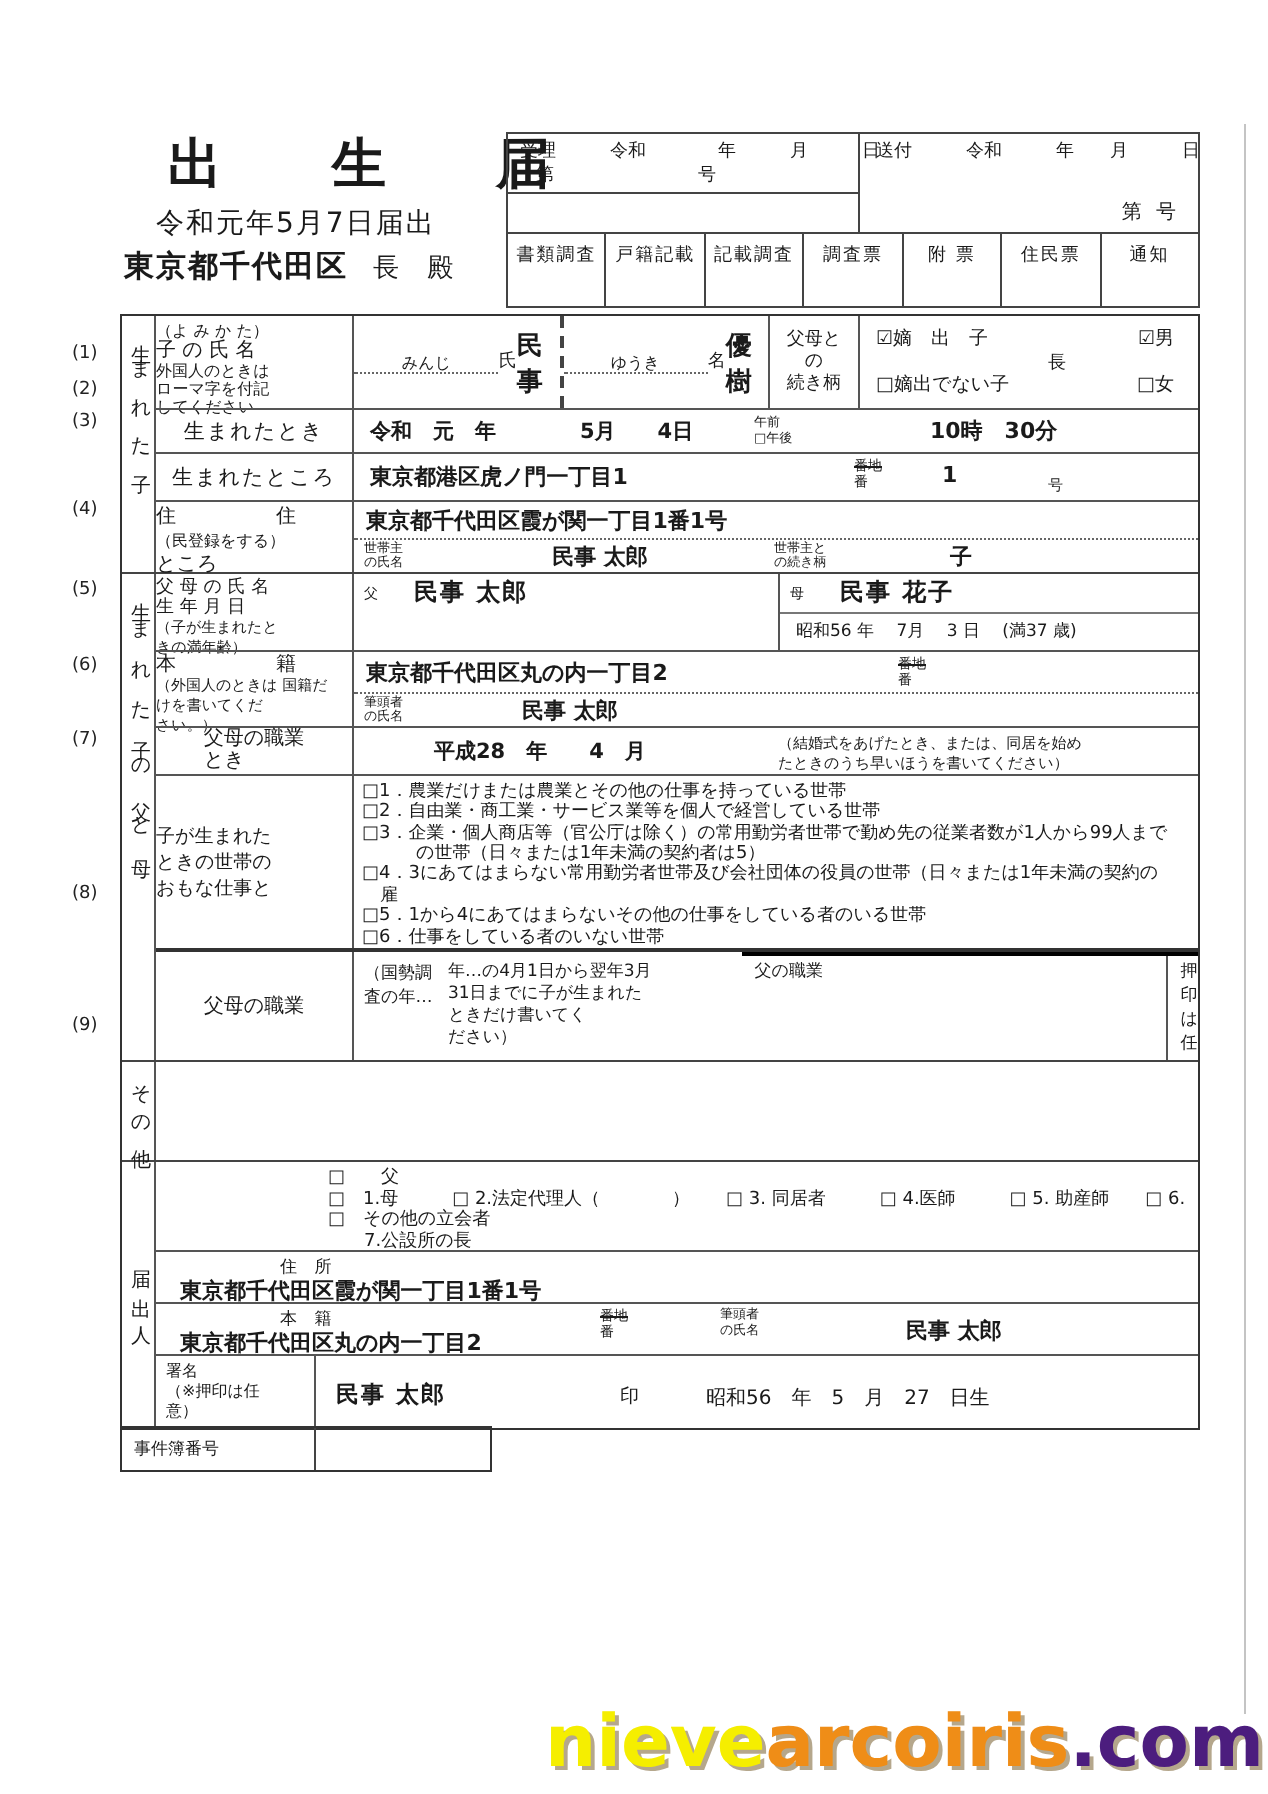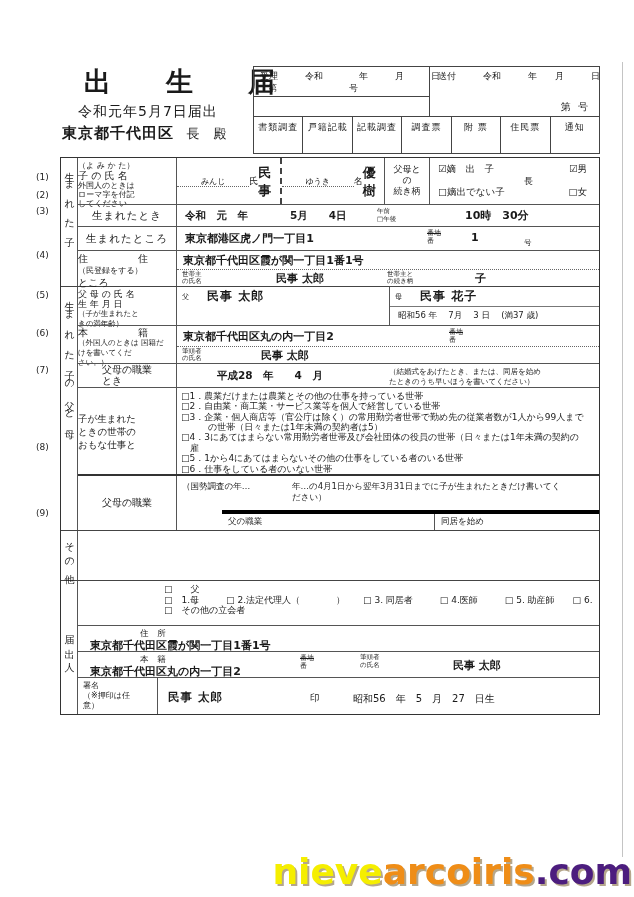--- a/index.html
+++ b/index.html
@@ -115,25 +115,25 @@
   .ch-val{font-size:10.5px;font-weight:600;padding:5px 0 0 40px;width:212px;box-sizing:border-box;}
   .ch-note{font-size:7.5px;line-height:9.5px;padding-top:3px;}
 
   .r-wk{height:88px;}
   .lab-wk{font-size:9.5px;line-height:13px;display:flex;flex-direction:column;justify-content:center;padding-top:0;}
   .wk-list{flex:1;padding:3px 0 0 4px;font-size:9px;line-height:10.4px;box-sizing:border-box;min-width:0;}
   .wk-item{white-space:pre;overflow:hidden;}
 
   .r-oc{height:56px;border-top:2px solid #333 !important;}
   .lab-oc{font-size:10px;display:flex;align-items:center;justify-content:center;padding-top:0;}
-  .oc-body{flex:1;display:flex;flex-direction:column;min-width:0;}
+  .oc-body{flex:1;display:flex;min-width:0;}
   .oc-note{height:34px;display:flex;}
   .oc-nl{font-size:8.5px;padding:5px 0 0 5px;width:115px;box-sizing:border-box;}
   .oc-nr{font-size:8.5px;line-height:11px;padding-top:5px;}
-  .oc-cells{flex:1;border-top:4px solid #000000;display:flex;margin-left:45px;}
+  .oc-cells{flex:1;border-top:2px solid #000000;display:flex;margin-left:45px;}
   .oc-c1{width:213px;border-right:1px solid #555;font-size:8.5px;padding:2px 0 0 6px;box-sizing:border-box;}
   .oc-c2{flex:1;font-size:8.5px;padding:2px 0 0 6px;}
 
   
   .g-other{height:50px;}
   .other-body{flex:1;}
 
   
   .g-notif{height:134px;}
   .strip-notif{padding-top:46px;box-sizing:border-box;}
@@ -382,21 +382,21 @@
         <div class="row r-oc">
           <div class="lab lab-oc">父母の職業</div>
           <div class="oc-body">
             <div class="oc-note">
               <div class="oc-nl">（国勢調査の年…</div>
               <div class="oc-nr preline">年…の4月1日から翌年3月31日までに子が生まれたときだけ書いてく
 ださい）</div>
             </div>
             <div class="oc-cells">
               <div class="oc-c1">父の職業</div>
-              <div class="oc-c2">同居を始め</div>
+              <div class="oc-c2">押印は任</div>
             </div>
           </div>
         </div>
       </div>
     </div>
 
     <div class="group g-other">
       <div class="strip">
         <div class="strip-inner" style="letter-spacing:4px;margin-top:4px">その他</div>
       </div>
@@ -405,20 +405,21 @@
 
     <div class="group g-notif">
       <div class="strip strip-notif">
         <div class="strip-inner">届出人</div>
       </div>
       <div class="gbody">
         <div class="d1">
           <div>□　　父</div>
           <div>□　1.母　　　□ 2.法定代理人（　　　　）　　□ 3. 同居者　　　□ 4.医師　　　□ 5. 助産師　　□ 6.</div>
           <div>□　その他の立会者</div>
+          <div>　　7.公設所の長</div>
         </div>
         <div class="drow d2">
           <div class="dlab">住 所</div>
           <div class="dval">東京都千代田区霞が関一丁目1番1号</div>
         </div>
         <div class="drow d3">
           <div class="dlab">本 籍</div>
           <div class="dval">東京都千代田区丸の内一丁目2</div>
           <div class="banchi-stack d3-banchi">
             <div class="struck">番地</div>
@@ -435,20 +436,24 @@
           <div class="d4-body">
             <div class="sig">民事 太郎</div>
             <div class="seal">印</div>
             <div class="sbirth pre">昭和56　年　5　月　27　日生</div>
           </div>
         </div>
       </div>
     </div>
   </div>
 
+  <div class="case">
+    <div class="case-lab">事件簿番号</div>
+    <div class="case-val"></div>
+  </div>
 
   <div class="edge"></div>
 
   <div class="wm">
     <span style="color: rgb(245, 238, 0);">nieve</span><span style="color: rgb(239, 141, 23);">arcoiris</span><span style="color: rgb(76, 29, 126);">.com</span>
   </div>
 
 </div>
 
 </body></html>

